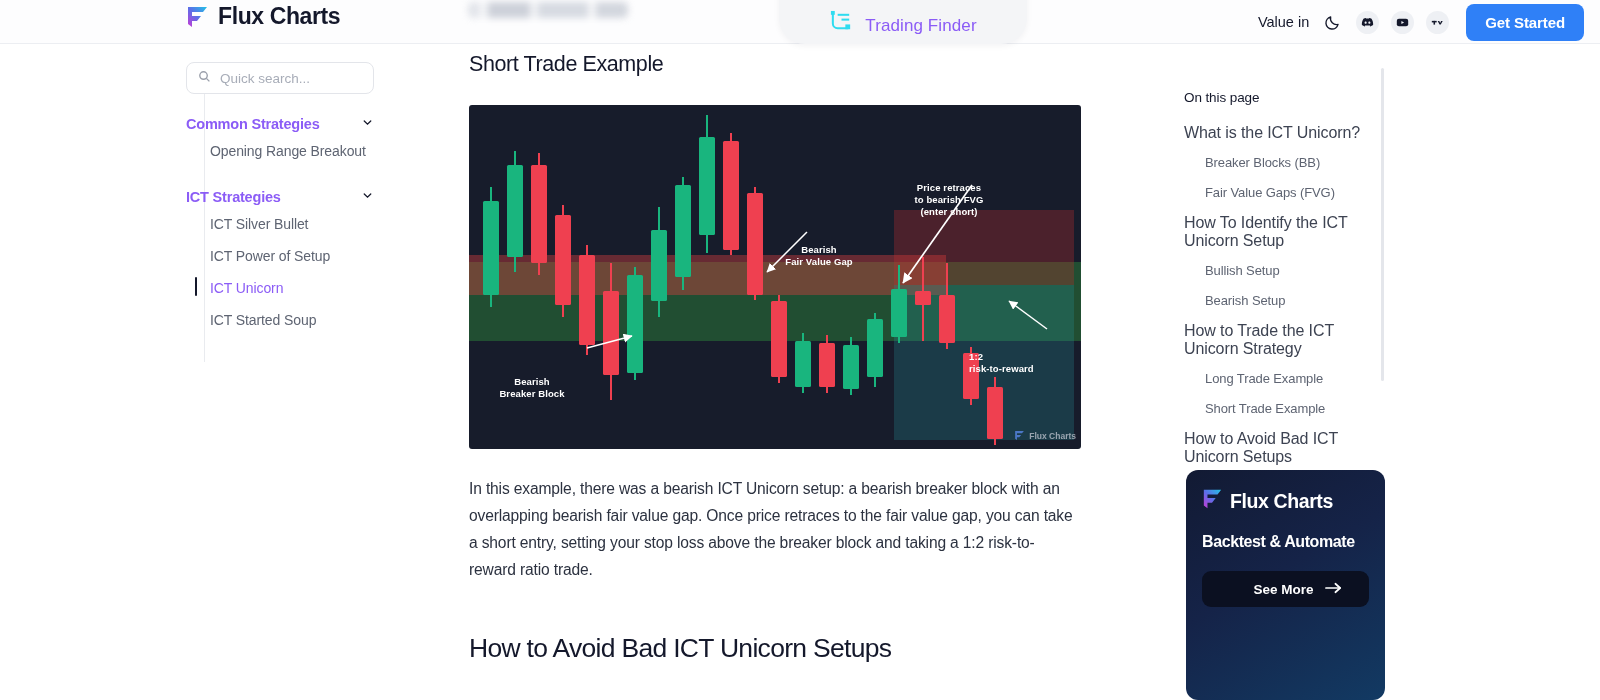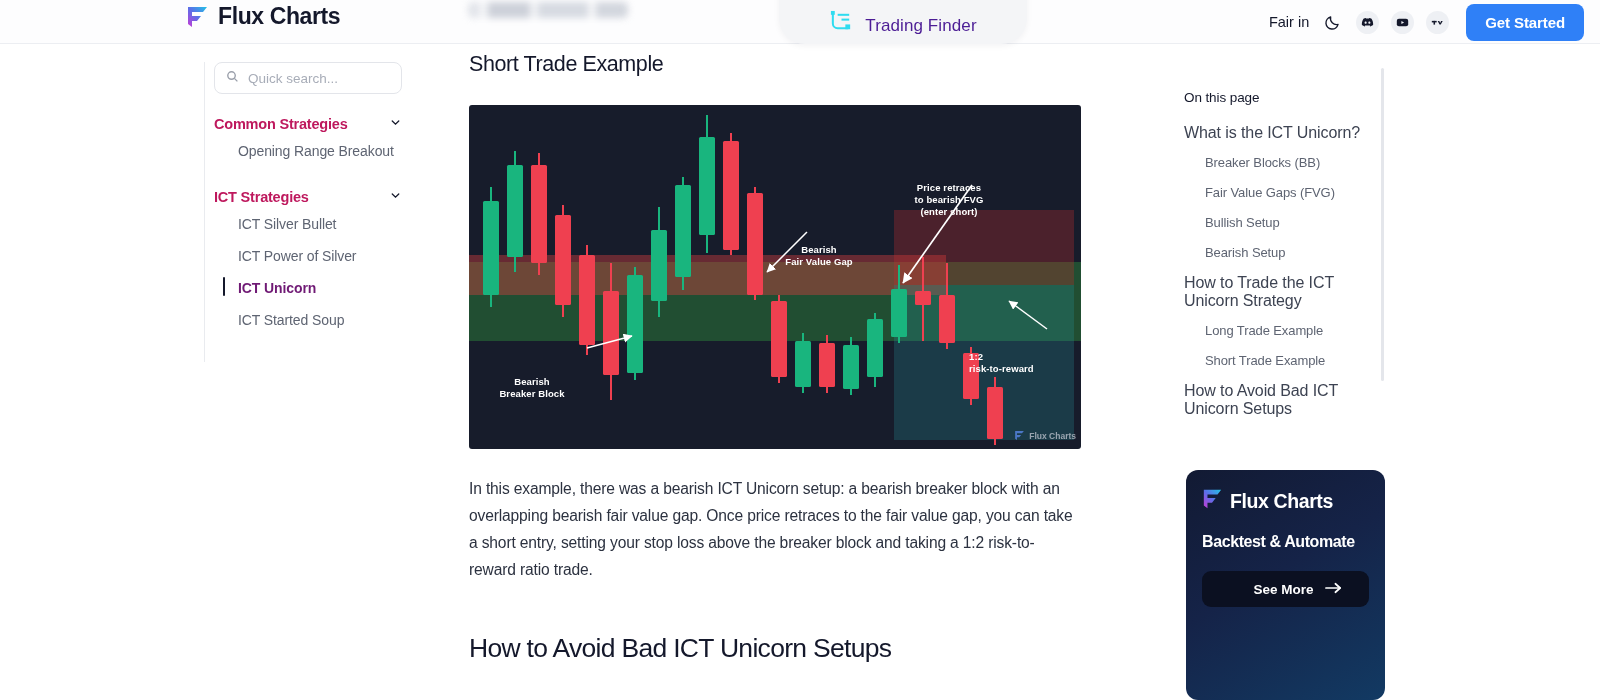--- a/index.html
+++ b/index.html
@@ -34,57 +34,57 @@
   .tf-badge {
     position: absolute; left: 779px; top: -22px; width: 248px; height: 66px;
     background: #f4f5f7;
     border-radius: 0 0 26px 26px;
     box-shadow: 0 2px 6px rgba(20,24,43,.05);
     display: flex; align-items: flex-end; justify-content: center; gap: 11px;
     padding-bottom: 8px;
     z-index: 45;
   }
   .tf-logo { width: 25px; height: 27px; }
-  .tf-text { font-size: 17px; color: #4c1d95; letter-spacing: .1px; }
+  .tf-text { font-size: 17px; color: #8b5cf6; letter-spacing: .1px; }
 
   .nav-right { position: absolute; right: 16px; top: 0; height: 44px; display: flex; align-items: center; gap: 12px; }
   .signin { font-size: 14.5px; color: #14182b; cursor: pointer; }
   .icon-btn { width: 23px; height: 23px; display: flex; align-items: center; justify-content: center; cursor: pointer; }
   .social { width: 23px; height: 23px; border-radius: 50%; background: #eef0f4; display: flex; align-items: center; justify-content: center; cursor: pointer; }
   .cta {
     background: #2f80f7; color: #fff; font-size: 15px; font-weight: 600;
     padding: 10px 19px; border-radius: 8px; border: none; cursor: pointer;
     letter-spacing: -.1px; margin-left: 5px;
   }
 
   
-  .sidebar { position: absolute; left: 186px; top: 62px; width: 205px; margin-left: 28px; }
+  .sidebar { position: absolute; left: 186px; top: 62px; width: 205px; }
   .search-box {
     display: flex; align-items: center; gap: 9px;
     width: 188px; height: 32px; padding: 0 11px;
     border: 1px solid #e3e5ea; border-radius: 8px; background: #fff; cursor: text;
   }
   .search-box input {
     border: none; outline: none; font-size: 13.5px; color: #9ba0ab;
     font-family: "Liberation Sans", sans-serif; background: transparent; width: 140px;
   }
   .search-box input::placeholder { color: #a8adb8; }
 
   .sgroup { margin-top: 22px; }
   .sgroup-head {
     display: flex; align-items: center; justify-content: space-between;
-    width: 188px; font-size: 14.5px; font-weight: 700; color: #be185d; cursor: pointer;
+    width: 188px; font-size: 14.5px; font-weight: 700; color: #8b5cf6; cursor: pointer;
     letter-spacing: -.2px;
   }
   .sgroup-items { margin-top: 3px; }
   .sitem {
     position: relative; font-size: 14px; color: #5e6472;
     padding: 8px 0 8px 24px; cursor: pointer; letter-spacing: -.1px;
   }
-  .sitem.active { color: #701a75; font-weight: 700; }
+  .sitem.active { color: #8b5cf6; font-weight: 400; }
   .sitem.active::before {
     content: ""; position: absolute; left: 9px; top: 5px;
     width: 2px; height: 19px; background: #14182b; border-radius: 1px;
   }
   .side-divider { position: absolute; left: 204px; top: 62px; width: 1px; height: 300px; background: #e9ebef; }
 
   
   .main { position: absolute; left: 469px; top: 52px; width: 615px; }
   .h-short { font-size: 21.5px; font-weight: 500; letter-spacing: -.4px; color: #14182b; }
 
@@ -162,21 +162,21 @@
         </defs>
         <path d="M2 2 H21 L17 7 H6 V11 H15 L11 16 H6 V22 L2 19 Z" fill="url(#fcg)"></path>
       </svg>
     </span>
     <span class="brand-name">Flux Charts</span>
   </div>
 
   <div class="blurred-crumb"></div>
 
   <div class="nav-right">
-    <span class="signin">Fair in</span>
+    <span class="signin">Value in</span>
 
     <span class="icon-btn">
       <svg width="17" height="17" viewBox="0 0 20 20" fill="none" stroke="#14182b" stroke-width="1.6" stroke-linejoin="round">
         <path d="M16.5 12.2A7.2 7.2 0 0 1 7.8 3.5a7.2 7.2 0 1 0 8.7 8.7Z"></path>
       </svg>
     </span>
 
     <span class="social">
       <svg width="13" height="13" viewBox="0 0 16 16" fill="#14182b">
         <path d="M13 3.3A12 12 0 0 0 10.1 2.5l-.3.6a10 10 0 0 0-3.6 0l-.3-.6A12 12 0 0 0 3 3.3C1.3 6 .9 8.6 1.1 11.2a12 12 0 0 0 3.6 1.8l.8-1.2-1.3-.6.3-.2a8.5 8.5 0 0 0 7 0l.3.2-1.3.6.8 1.2a12 12 0 0 0 3.6-1.8c.3-3-.4-5.6-2-7.9ZM5.7 9.6c-.7 0-1.3-.6-1.3-1.4S5 6.8 5.7 6.8s1.3.6 1.3 1.4-.6 1.4-1.3 1.4Zm4.6 0c-.7 0-1.3-.6-1.3-1.4s.6-1.4 1.3-1.4 1.3.6 1.3 1.4-.6 1.4-1.3 1.4Z"></path>
@@ -246,21 +246,21 @@
     <div class="sgroup-head">
       <span>ICT Strategies</span>
       <span>
         <svg width="13" height="13" viewBox="0 0 16 16" fill="none" stroke="#14182b" stroke-width="1.6" stroke-linecap="round">
             <path d="M4 6.2 8 10 12 6.2"></path>
           </svg>
       </span>
     </div>
     <div class="sgroup-items">
       <div class="sitem">ICT Silver Bullet</div>
-      <div class="sitem">ICT Power of Silver</div>
+      <div class="sitem">ICT Power of Setup</div>
       <div class="sitem active">ICT Unicorn</div>
       <div class="sitem">ICT Started Soup</div>
     </div>
   </div>
 </div>
 
 <div class="main">
   <h2 class="h-short">Short Trade Example</h2>
 
   <div class="figure">
@@ -405,20 +405,21 @@
   <h1 class="h-avoid">How to Avoid Bad ICT Unicorn Setups</h1>
 </div>
 
 <div class="toc-scroll"></div>
 
 <div class="toc">
   <div class="toc-title">On this page</div>
   <div class="toc-a">What is the ICT Unicorn?</div>
   <div class="toc-b">Breaker Blocks (BB)</div>
   <div class="toc-b">Fair Value Gaps (FVG)</div>
+  <div class="toc-a">How To Identify the ICT Unicorn Setup</div>
   <div class="toc-b">Bullish Setup</div>
   <div class="toc-b">Bearish Setup</div>
   <div class="toc-a">How to Trade the ICT Unicorn Strategy</div>
   <div class="toc-b">Long Trade Example</div>
   <div class="toc-b">Short Trade Example</div>
   <div class="toc-a">How to Avoid Bad ICT Unicorn Setups</div>
 </div>
 
 <div class="promo">
   <div class="promo-brand">

